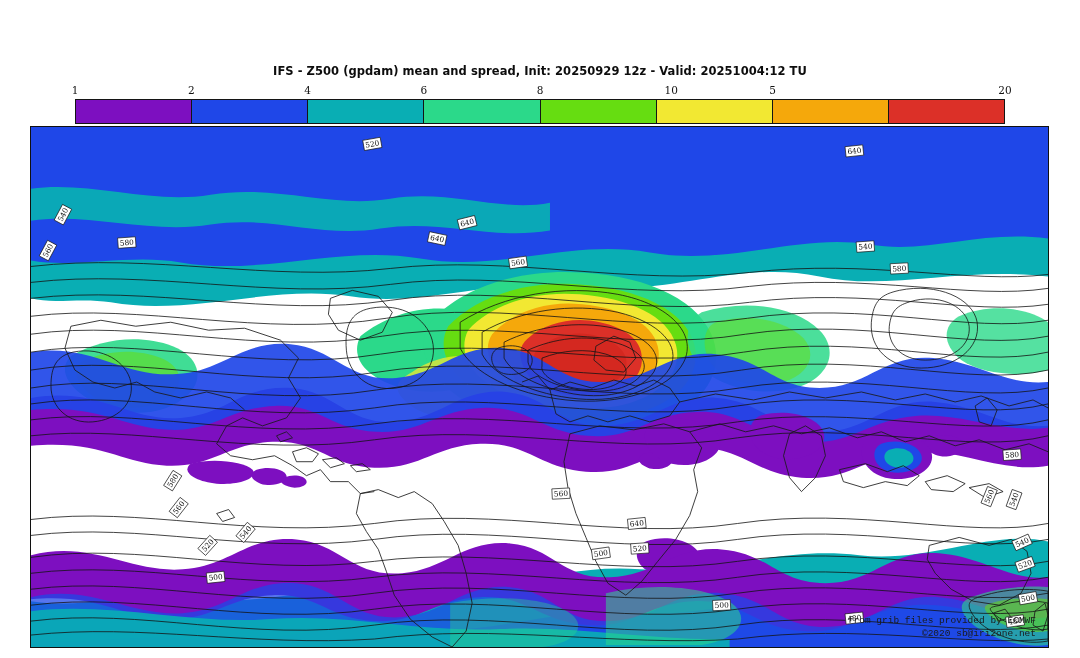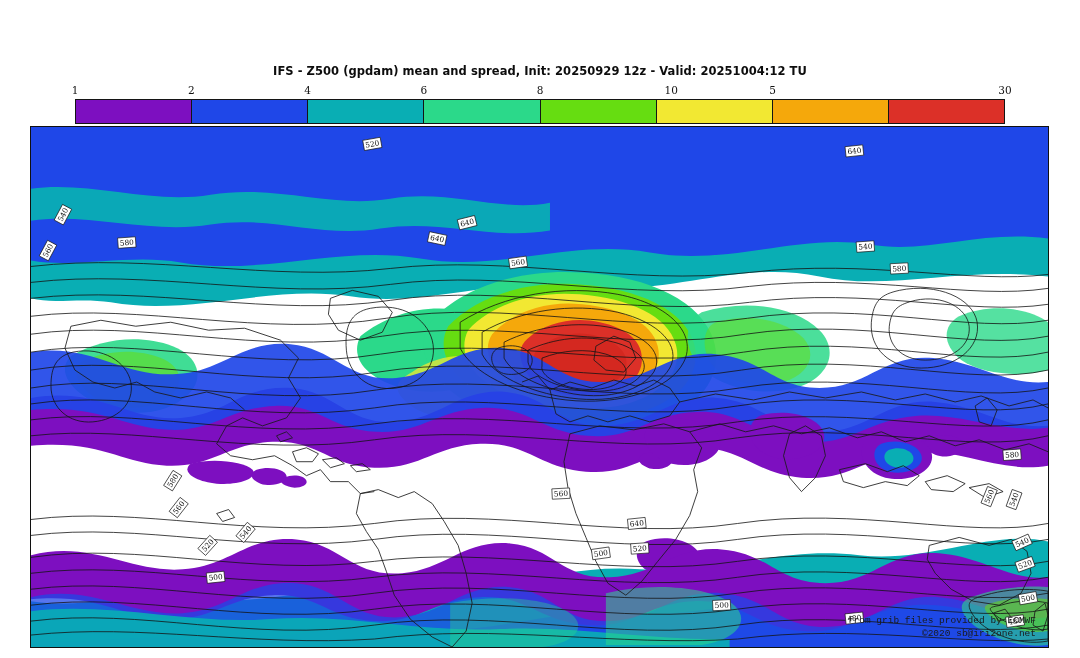--- a/index.html
+++ b/index.html
@@ -107,21 +107,21 @@
   <div id="colorbar-wrap">
     <div id="colorbar-ticks">
         <span class="cb-tick" style="left: 0%;">1</span>
         <span class="cb-tick" style="left: 12.5%;">2</span>
         <span class="cb-tick" style="left: 25%;">4</span>
         <span class="cb-tick" style="left: 37.5%;">6</span>
         <span class="cb-tick" style="left: 50%;">8</span>
         <span class="cb-tick" style="left: 62.5%; margin-left: 15px;">10</span>
         <span class="cb-tick" style="left: 75%;">5</span>
         <span class="cb-tick" style="left: 87.5%; margin-top: 40px;">15</span>
-        <span class="cb-tick" style="left: 100%;">30</span>
+        <span class="cb-tick" style="left: 100%;">20</span>
       </div>
     <div id="colorbar">
         <div class="cb-seg" style="background: rgb(125, 15, 192);"></div>
         <div class="cb-seg" style="background: rgb(31, 71, 232);"></div>
         <div class="cb-seg" style="background: rgb(9, 174, 180);"></div>
         <div class="cb-seg" style="background: rgb(43, 217, 138);"></div>
         <div class="cb-seg" style="background: rgb(102, 221, 17);"></div>
         <div class="cb-seg" style="background: rgb(242, 232, 50);"></div>
         <div class="cb-seg" style="background: rgb(245, 168, 11);"></div>
         <div class="cb-seg" style="background: rgb(220, 48, 40);"></div>

